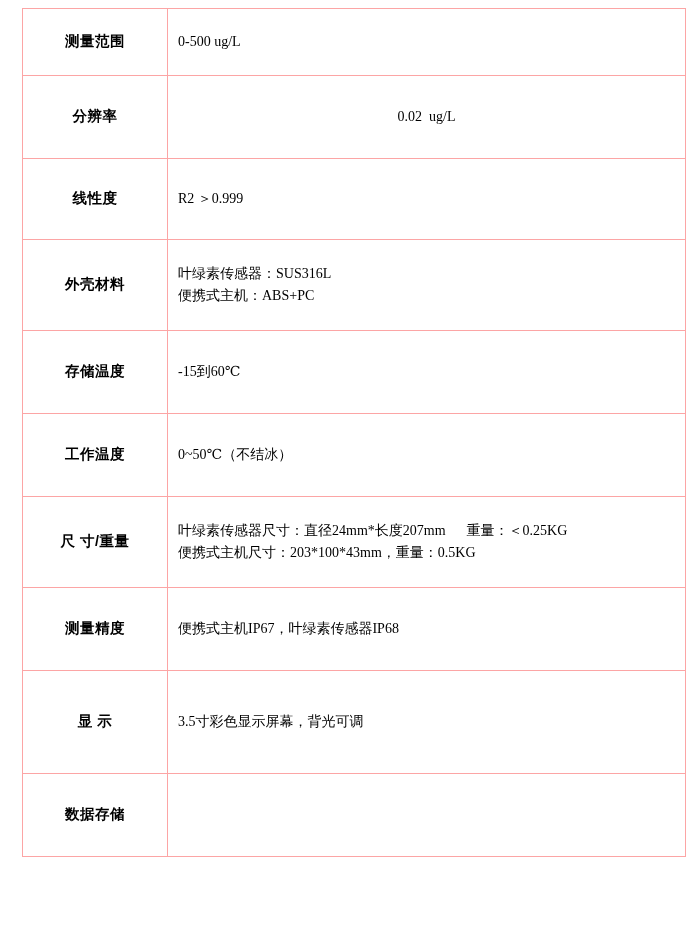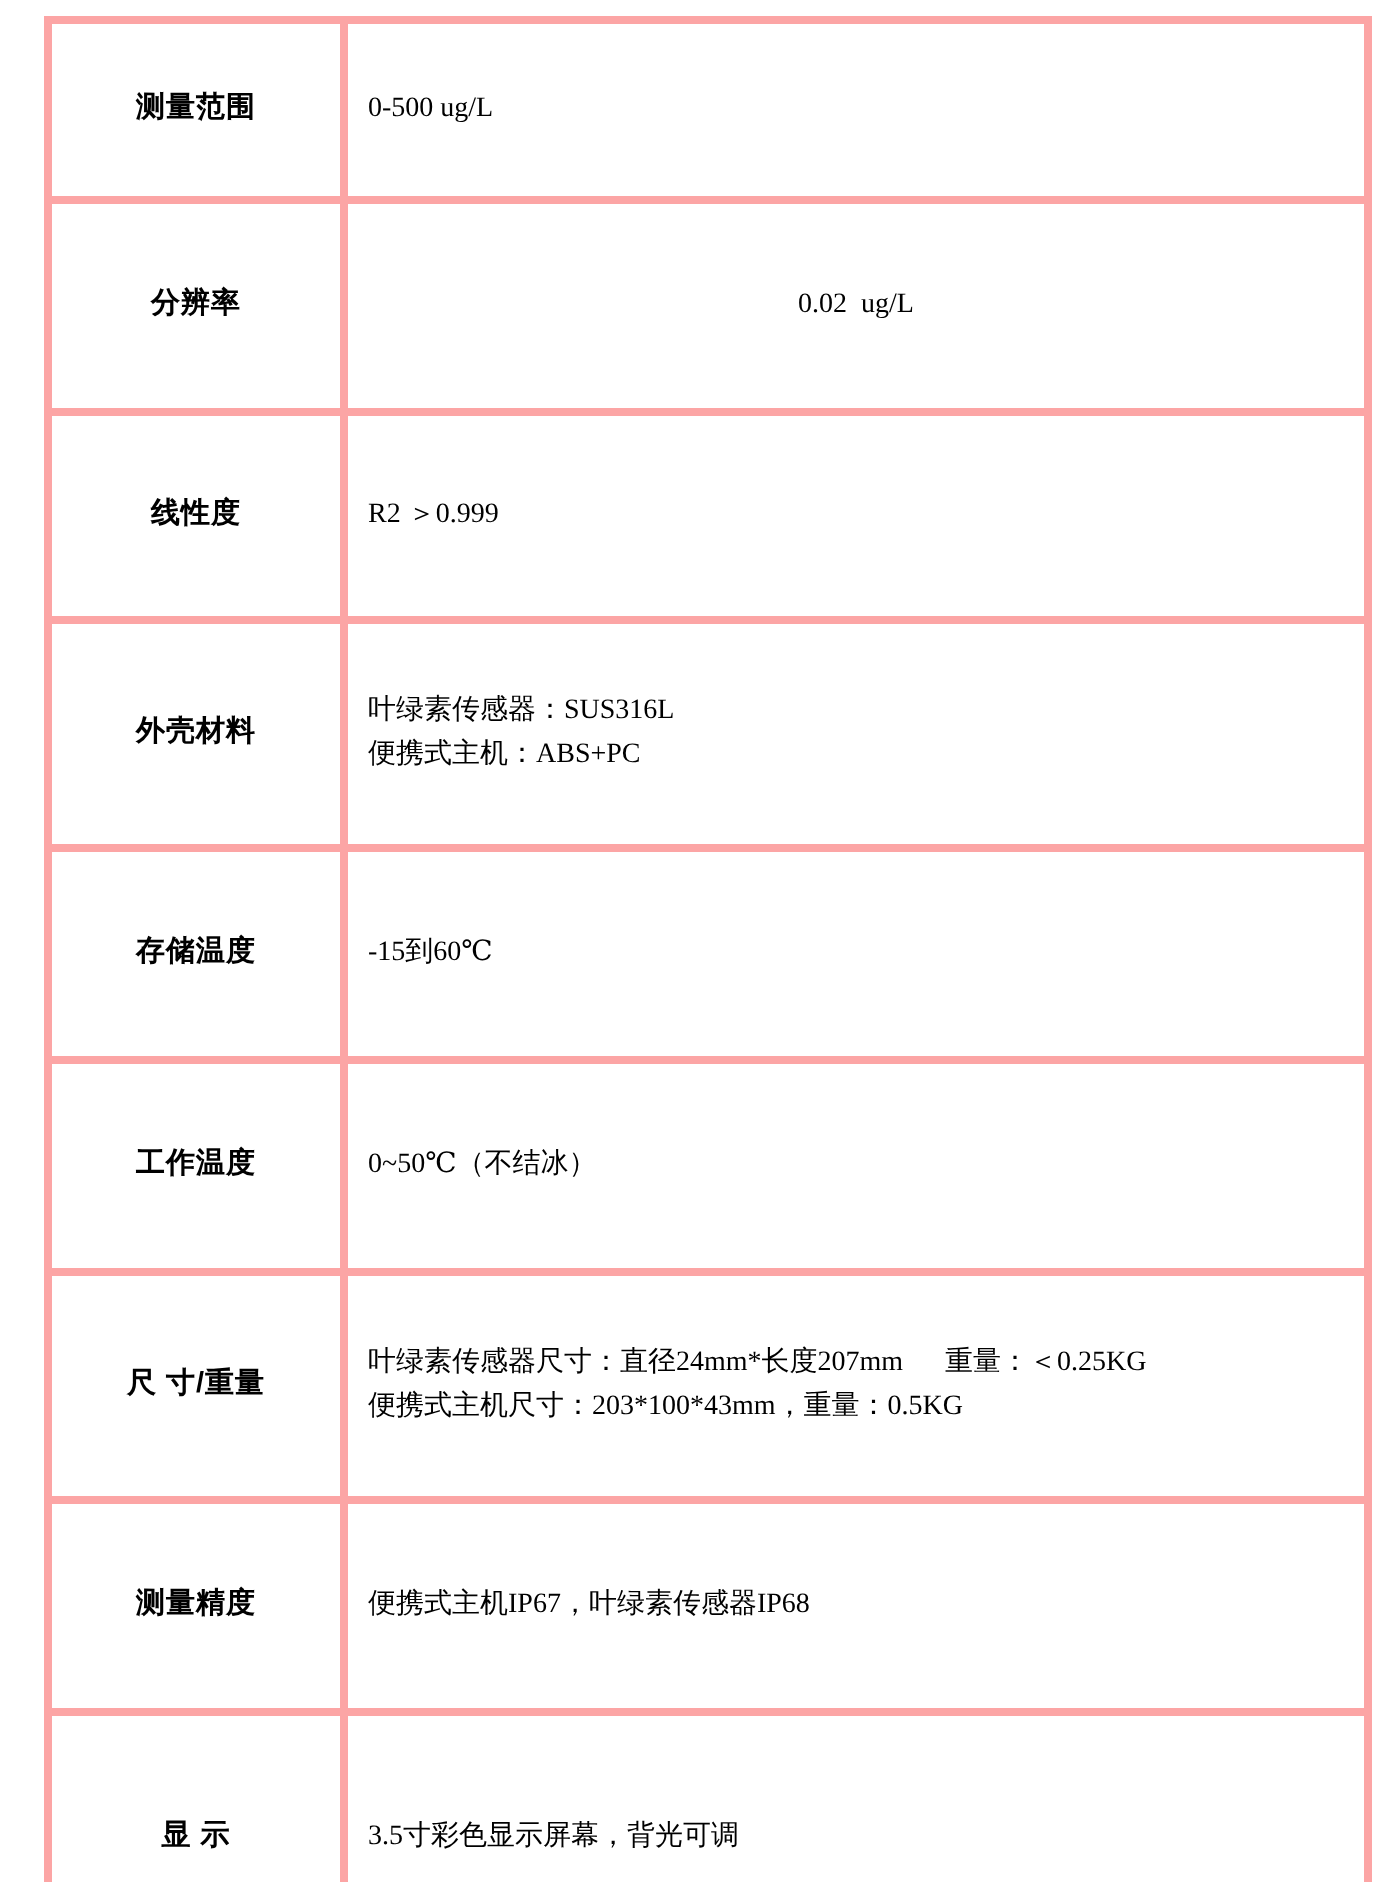--- a/index.html
+++ b/index.html
@@ -19,23 +19,23 @@
     height: 941px;
     box-sizing: border-box;
     padding: 8px 10px 0 22px;
   }
   table.spec-table {
     border-collapse: collapse;
     width: 664px;
     table-layout: fixed;
   }
   table.spec-table td {
-    border: 4px solid #fca5a5;
+    border: 1px solid #fca5a5;
     vertical-align: middle;
-    padding: 16px 10px;
+    padding: 6px 10px;
   }
   td.label-cell {
     width: 124px;
     text-align: center;
     font-weight: bold;
     font-size: 14.5px;
     font-family: "Liberation Sans", "DejaVu Sans", sans-serif;
     letter-spacing: 0.5px;
     line-height: 1.5;
   }

